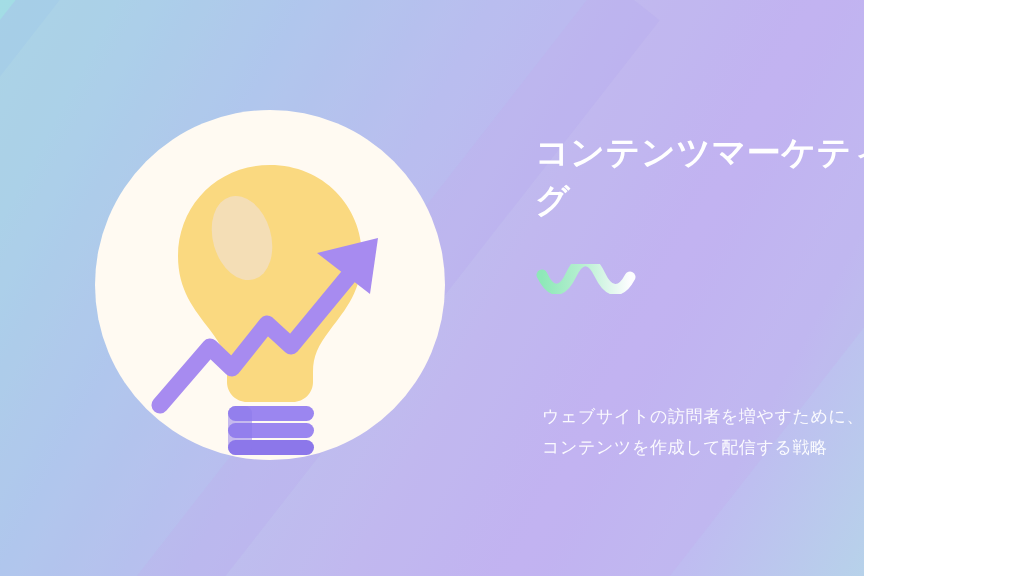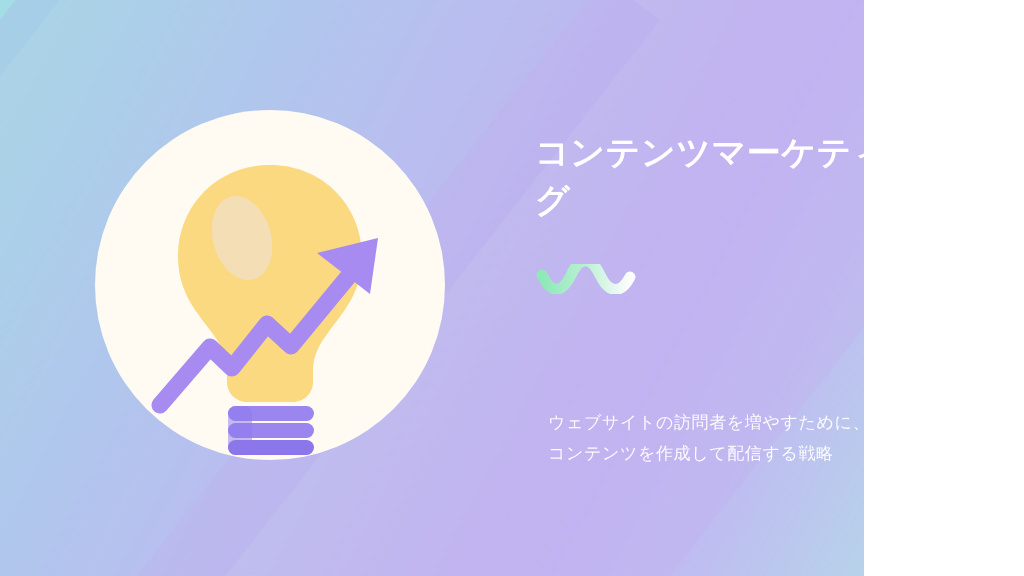--- a/index.html
+++ b/index.html
@@ -99,21 +99,21 @@
     margin-top: 40px;
     width: 102px;
     height: 30px;
     display: block;
   }
   #subtitle {
     position: absolute;
     left: 533px;
     top: 392px;
     width: 420px;
-    margin: 15px;
+    margin: 9px;
     font-size: 17px;
     line-height: 31px;
     font-weight: 300;
     color: rgba(255, 255, 255, 0.93);
     letter-spacing: 0.6px;
     white-space: pre-line;
   }
 </style>
 </head>
 <body>

